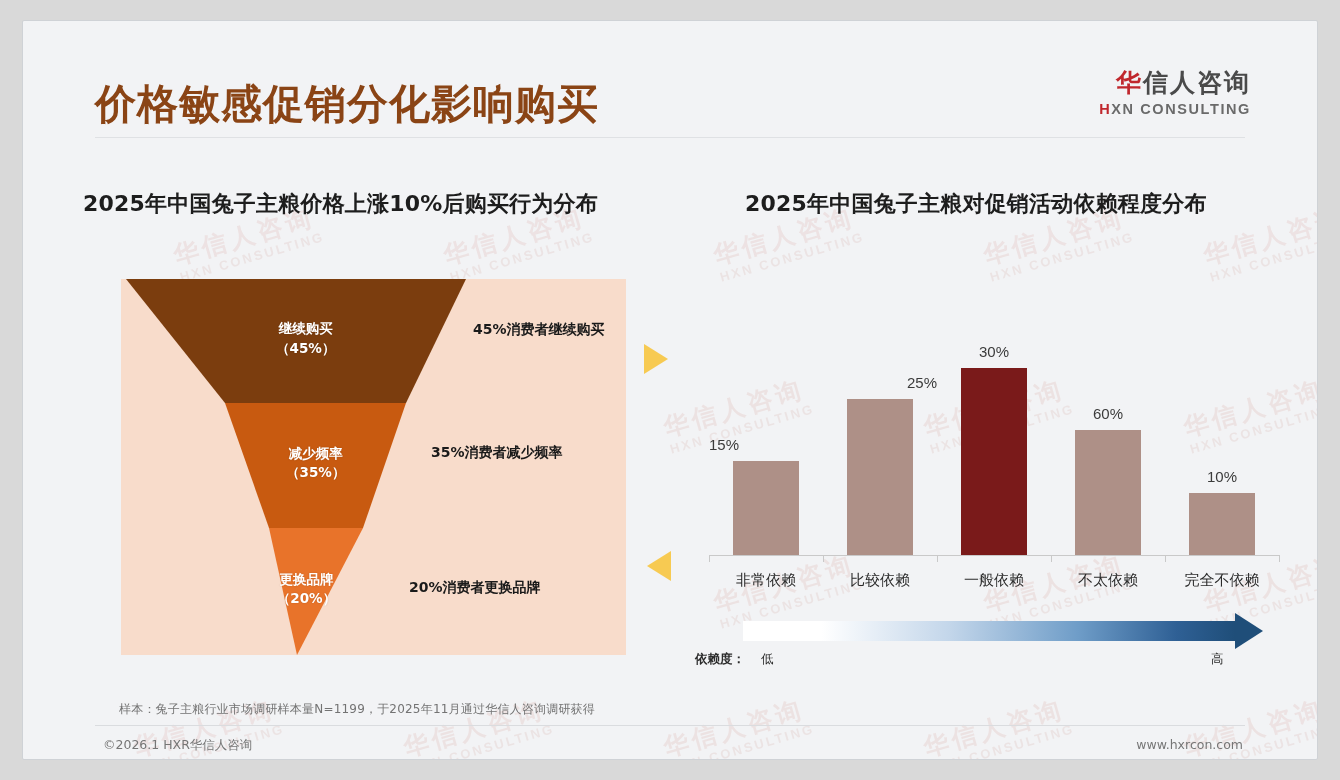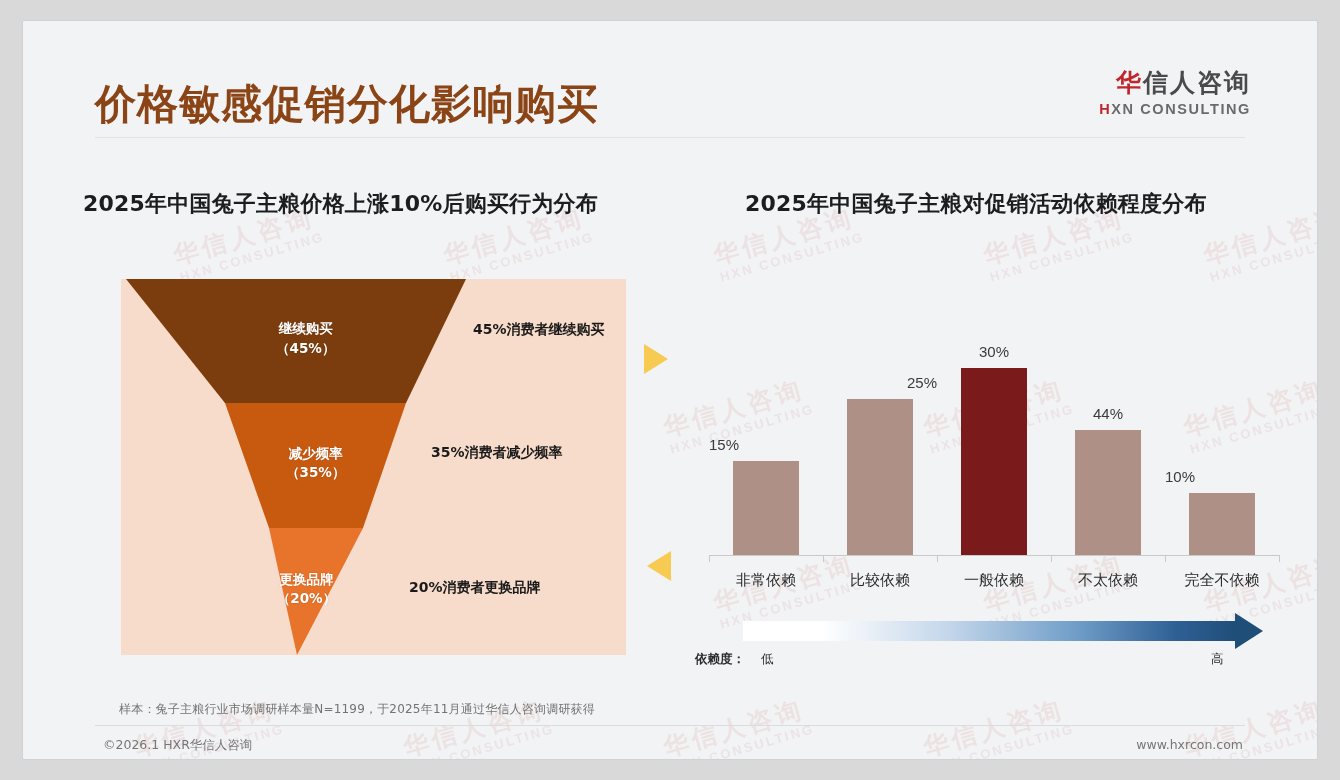--- a/index.html
+++ b/index.html
@@ -277,25 +277,25 @@
       <div class="axis-tick" style="left: 128px; top: 254px; height: 7px;"></div>
       <div style="position: absolute; width: 66px; left: 152px; top: 98px; height: 156px; background: rgb(174, 144, 135);"></div>
       <div class="bar-val" style="position: absolute; width: 114px; text-align: right; left: 128px; top: 73px;">25%</div>
       <div class="bar-cat" style="left: 128px; top: 270px;">比较依赖</div>
       <div class="axis-tick" style="left: 242px; top: 254px; height: 7px;"></div>
       <div style="position: absolute; width: 66px; left: 266px; top: 67px; height: 187px; background: rgb(122, 26, 26);"></div>
       <div class="bar-val" style="position: absolute; width: 114px; text-align: center; left: 242px; top: 42px;">30%</div>
       <div class="bar-cat" style="left: 242px; top: 270px;">一般依赖</div>
       <div class="axis-tick" style="left: 356px; top: 254px; height: 7px;"></div>
       <div style="position: absolute; width: 66px; left: 380px; top: 129px; height: 125px; background: rgb(174, 144, 135);"></div>
-      <div class="bar-val" style="position: absolute; width: 114px; text-align: center; left: 356px; top: 104px;">44%</div>
+      <div class="bar-val" style="position: absolute; width: 114px; text-align: center; left: 356px; top: 104px;">60%</div>
       <div class="bar-cat" style="left: 356px; top: 270px;">不太依赖</div>
       <div class="axis-tick" style="left: 470px; top: 254px; height: 7px;"></div>
       <div style="position: absolute; width: 66px; left: 494px; top: 192px; height: 62px; background: rgb(174, 144, 135);"></div>
-      <div class="bar-val" style="position: absolute; width: 114px; text-align: left; left: 470px; top: 167px;">10%</div>
+      <div class="bar-val" style="position: absolute; width: 114px; text-align: center; left: 470px; top: 167px;">10%</div>
       <div class="bar-cat" style="left: 470px; top: 270px;">完全不依赖</div>
       <div class="axis-tick" style="left: 584px; top: 254px; height: 7px;"></div>
     </div>
 
   <div id="legend">
     <div id="grad-bar"></div>
     <div id="grad-arrow"></div>
     <div class="legend-txt" id="legend-title">依赖度：</div>
     <div class="legend-txt" id="legend-low">低</div>
     <div class="legend-txt" id="legend-high">高</div>

